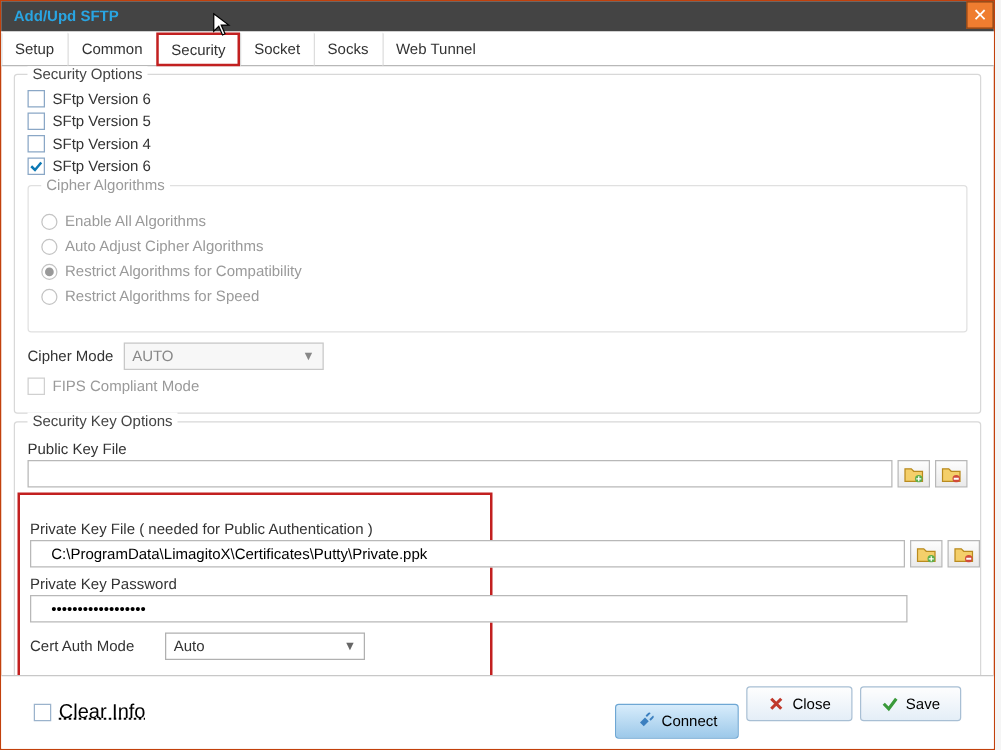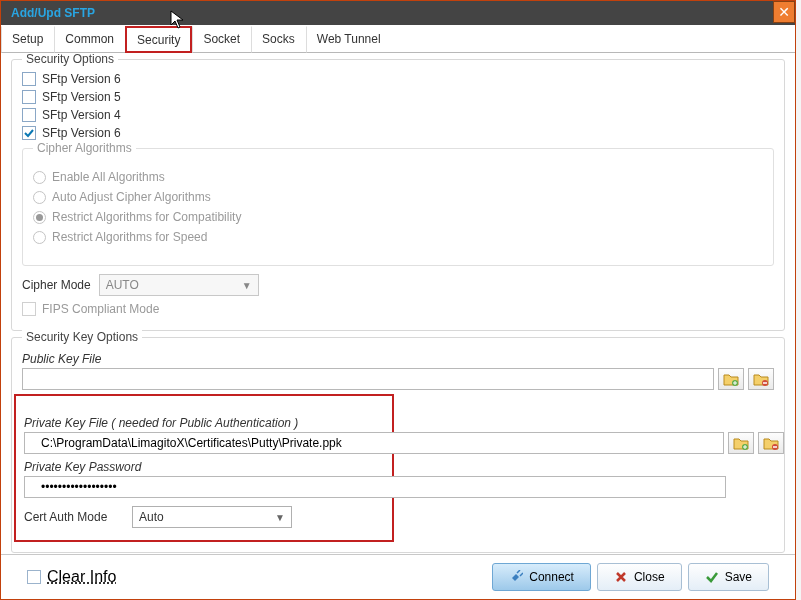--- a/index.html
+++ b/index.html
@@ -41,31 +41,31 @@
 .lbl-fixed { width: 100px; }
 .combo { border: 1px solid #c8c8c8; background: #f7f7f7; height: 22px; width: 160px; display: flex; align-items: center; justify-content: space-between; padding: 0 6px; color: #888; cursor: default; }
 .combo .arrow { font-size: 10px; color: #888; }
 
 .keygroup { border: 1px solid #d8d8d8; border-radius: 3px; padding: 8px 10px 10px 10px; margin-top: 0px; position: relative; }
 .keygroup > .legend { position: absolute; top: -8px; left: 10px; background: #fff; padding: 0 4px; font-size: 12px; color: #444; }
 .field-row { display: flex; align-items: center; gap: 4px; margin-top: 2px; }
 .text-input { flex: 1; height: 22px; border: 1px solid #b8b8b8; padding: 2px 16px; font-size: 12px; }
 .iconbtn { width: 26px; height: 22px; border: 1px solid #b8b8b8; background: linear-gradient(#fdfdfd,#eaeaea); display: flex; align-items: center; justify-content: center; cursor: pointer; }
 .iconbtn svg { width:16px; height:14px; }
-.lblrow { margin-top: 6px; margin-bottom: 2px; font-style: italic; }
+.lblrow { margin-top: 6px; margin-bottom: 2px; }
 
 .redbox { border: 2px solid #c22020; padding: 4px 8px 6px 8px; margin-left: -8px; margin-right: 400px; margin-top:4px; }
 
 .combo2 { border: 1px solid #b0b0b0; background: #fff; height: 22px; width: 160px; display: flex; align-items: center; justify-content: space-between; padding: 0 6px; color: #333; cursor: pointer; }
 
 .footer { border-top: 1px solid #c8c8c8; padding: 8px 26px; display: flex; align-items: center; justify-content: space-between; background: #fff; }
 .footer-left { display: flex; align-items: center; }
 .footer-right { display: flex; gap: 6px; }
 .btn { height: 28px; border: 1px solid #a8bfd4; border-radius: 3px; background: linear-gradient(#fefefe,#e4eef7); display: flex; align-items: center; gap: 6px; padding: 0 16px; font-size: 12px; cursor: pointer; }
-.btn.connect { background: linear-gradient(#d7ecfb,#9dc9ea); border-color:#6ea7d4; }
+.btn.connect { background: linear-gradient(#d7ecfb,#9dc9ea); border-color:#6ea7d4;margin-top:14px; }
 .btn svg { width: 14px; height: 14px; }
 .ci { display: flex; align-items: center; gap: 6px; }
 
 .cursor { position: absolute; top: 9px; left: 169px; pointer-events: none; z-index: 100; }
 .cursor svg { width: 16px; height: 20px; }
 </style>
 </head>
 <body>
 
 <div class="window">

